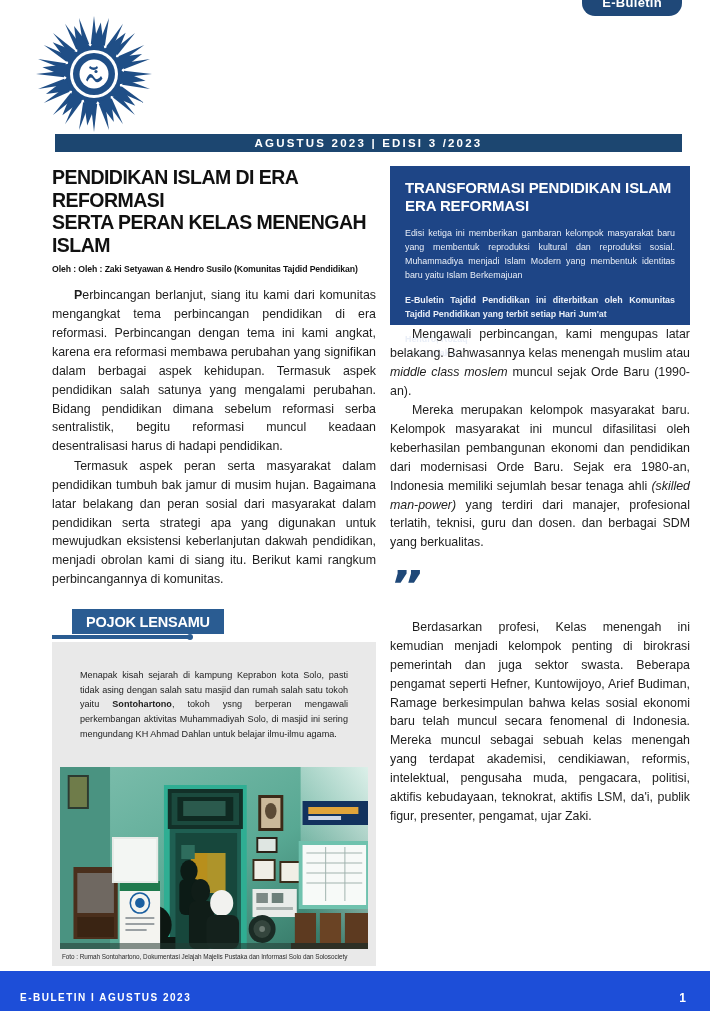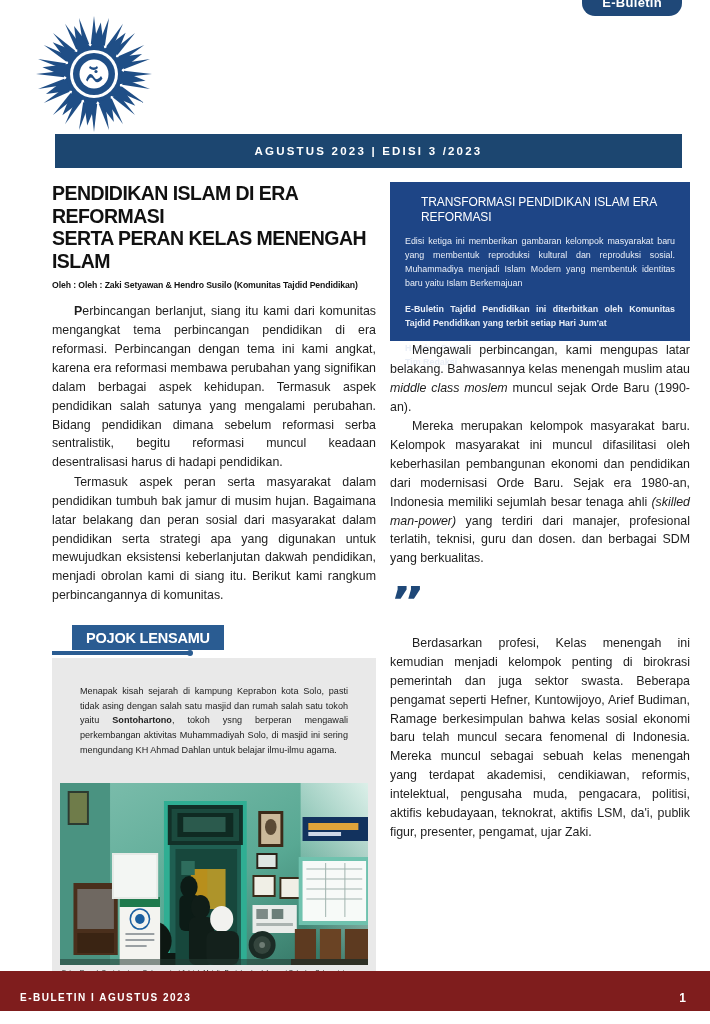--- a/index.html
+++ b/index.html
@@ -67,21 +67,21 @@
   }
   .brand-sub {
     margin: 6px 0 0 14px;
     font-size: 13.5px;
     color: #141414;
     letter-spacing: -0.1px;
   }
 
   .edition-bar {
     margin: 6px 28px 0 55px;
-    height: 34px;
+    height: 18px;
     background: #1c4670;
     color: #ffffff;
     display: flex;
     align-items: center;
     justify-content: center;
     font-size: 11.5px;
     font-weight: bold;
     letter-spacing: 2.2px;
   }
 
@@ -125,24 +125,24 @@
 
   
   .info-box {
     background: #1e4586;
     color: #ffffff;
     padding: 13px 15px 16px 15px;
     height: 159px;
     box-sizing: border-box;
   }
   .info-box h2 {
-    margin: 0 0 10px 16px;
-    font-size: 12px;
+    margin: 0 0 10px 0;
+    font-size: 15px;
     line-height: 1.22;
-    font-weight: normal;
+    font-weight: bold;
     letter-spacing: -0.1px;
     text-transform: uppercase;
   }
   .info-box p {
     margin: 0;
     font-size: 8.9px;
     line-height: 1.58;
     text-align: justify;
     color: #e9eef7;
   }
@@ -247,21 +247,21 @@
     letter-spacing: -0.05px;
   }
 
   
   .footer {
     position: absolute;
     left: 0;
     right: 0;
     bottom: 13px;
     height: 40px;
-    background: #7f1d1d;
+    background: #1d4ed8;
     color: #ffffff;
     display: flex;
     align-items: center;
     justify-content: space-between;
     padding: 13px 24px 0 20px;
     box-sizing: border-box;
     font-size: 10px;
     font-weight: bold;
     letter-spacing: 1.5px;
   }

